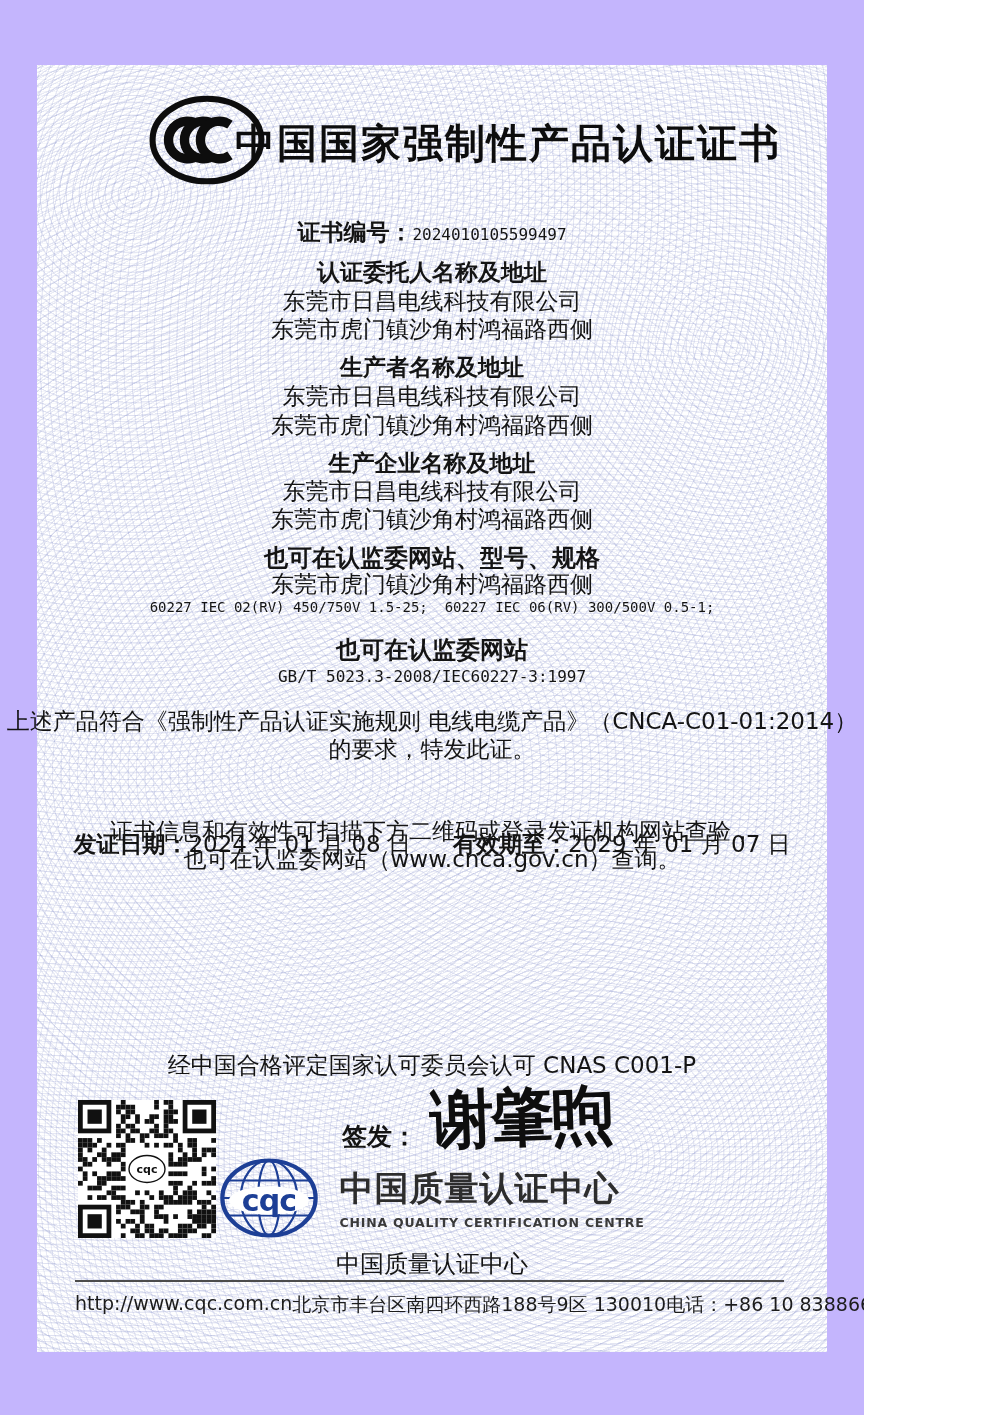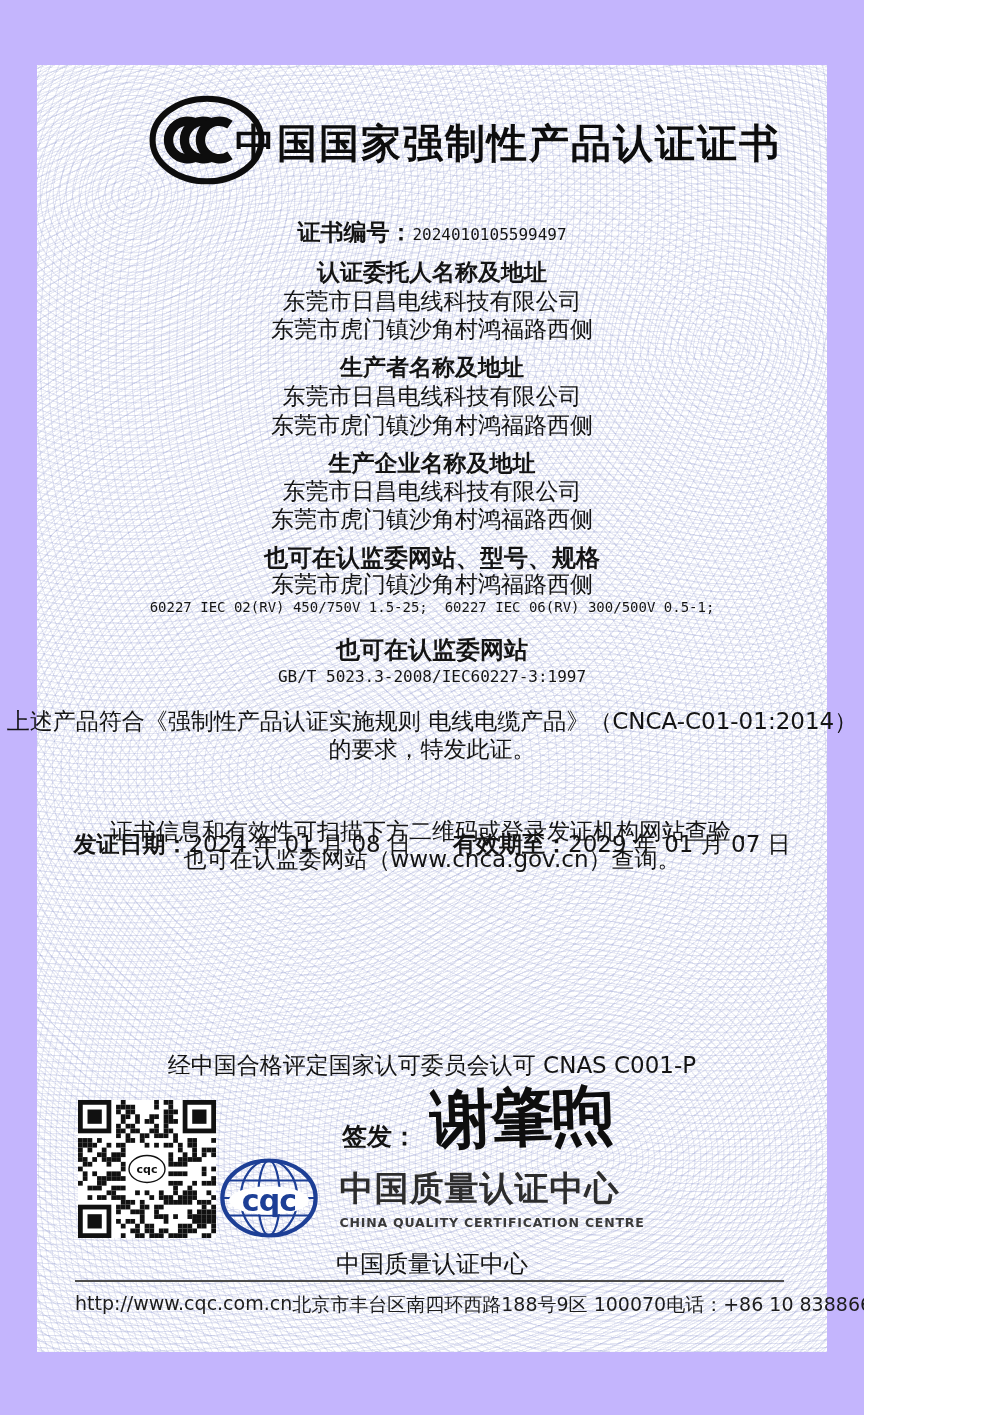--- a/index.html
+++ b/index.html
@@ -404,16 +404,16 @@
       <div class="cqc-en">CHINA QUALITY CERTIFICATION CENTRE</div>
     </div>
   </div>
 
   <div class="row fs24" style="top:1250px">中国质量认证中心</div>
 
   <div class="divider"></div>
 
   <div class="footer">
     <span>http://www.cqc.com.cn</span>
-    <span>北京市丰台区南四环西路188号9区 100070</span>
+    <span>北京市丰台区南四环西路188号9区 130010</span>
     <span>电话：+86 10 83886666</span>
   </div>
 </div>
 
 </body></html>

